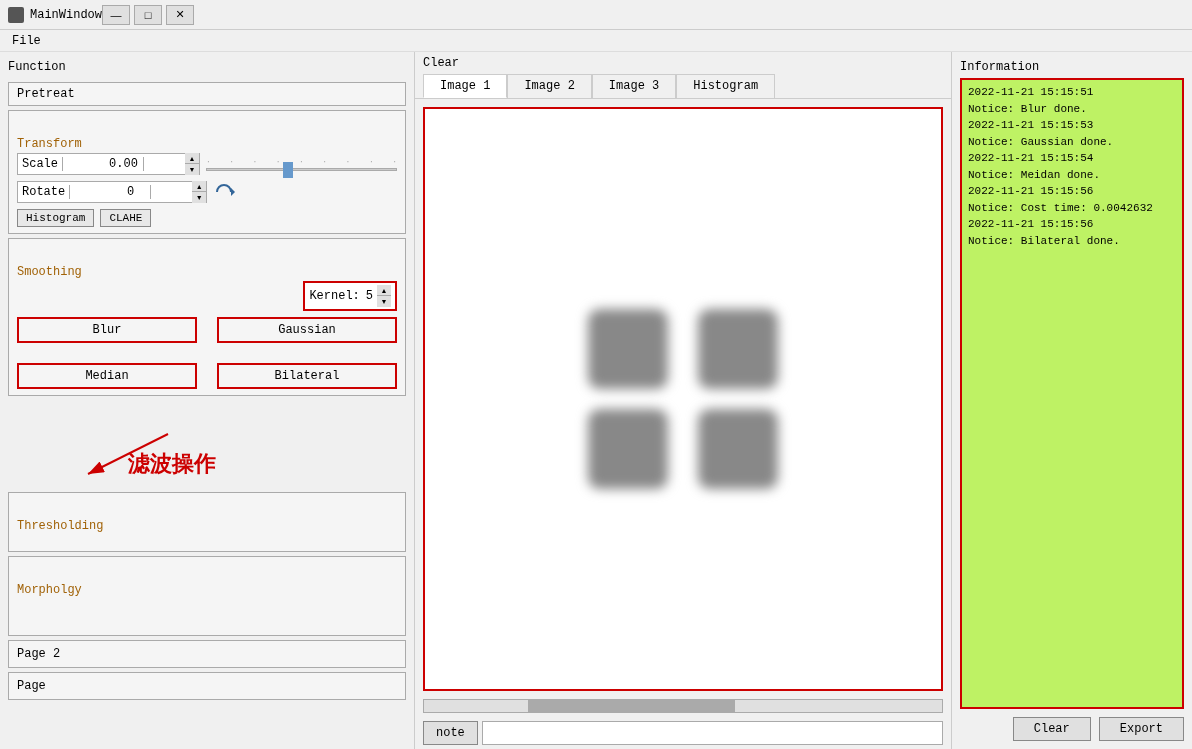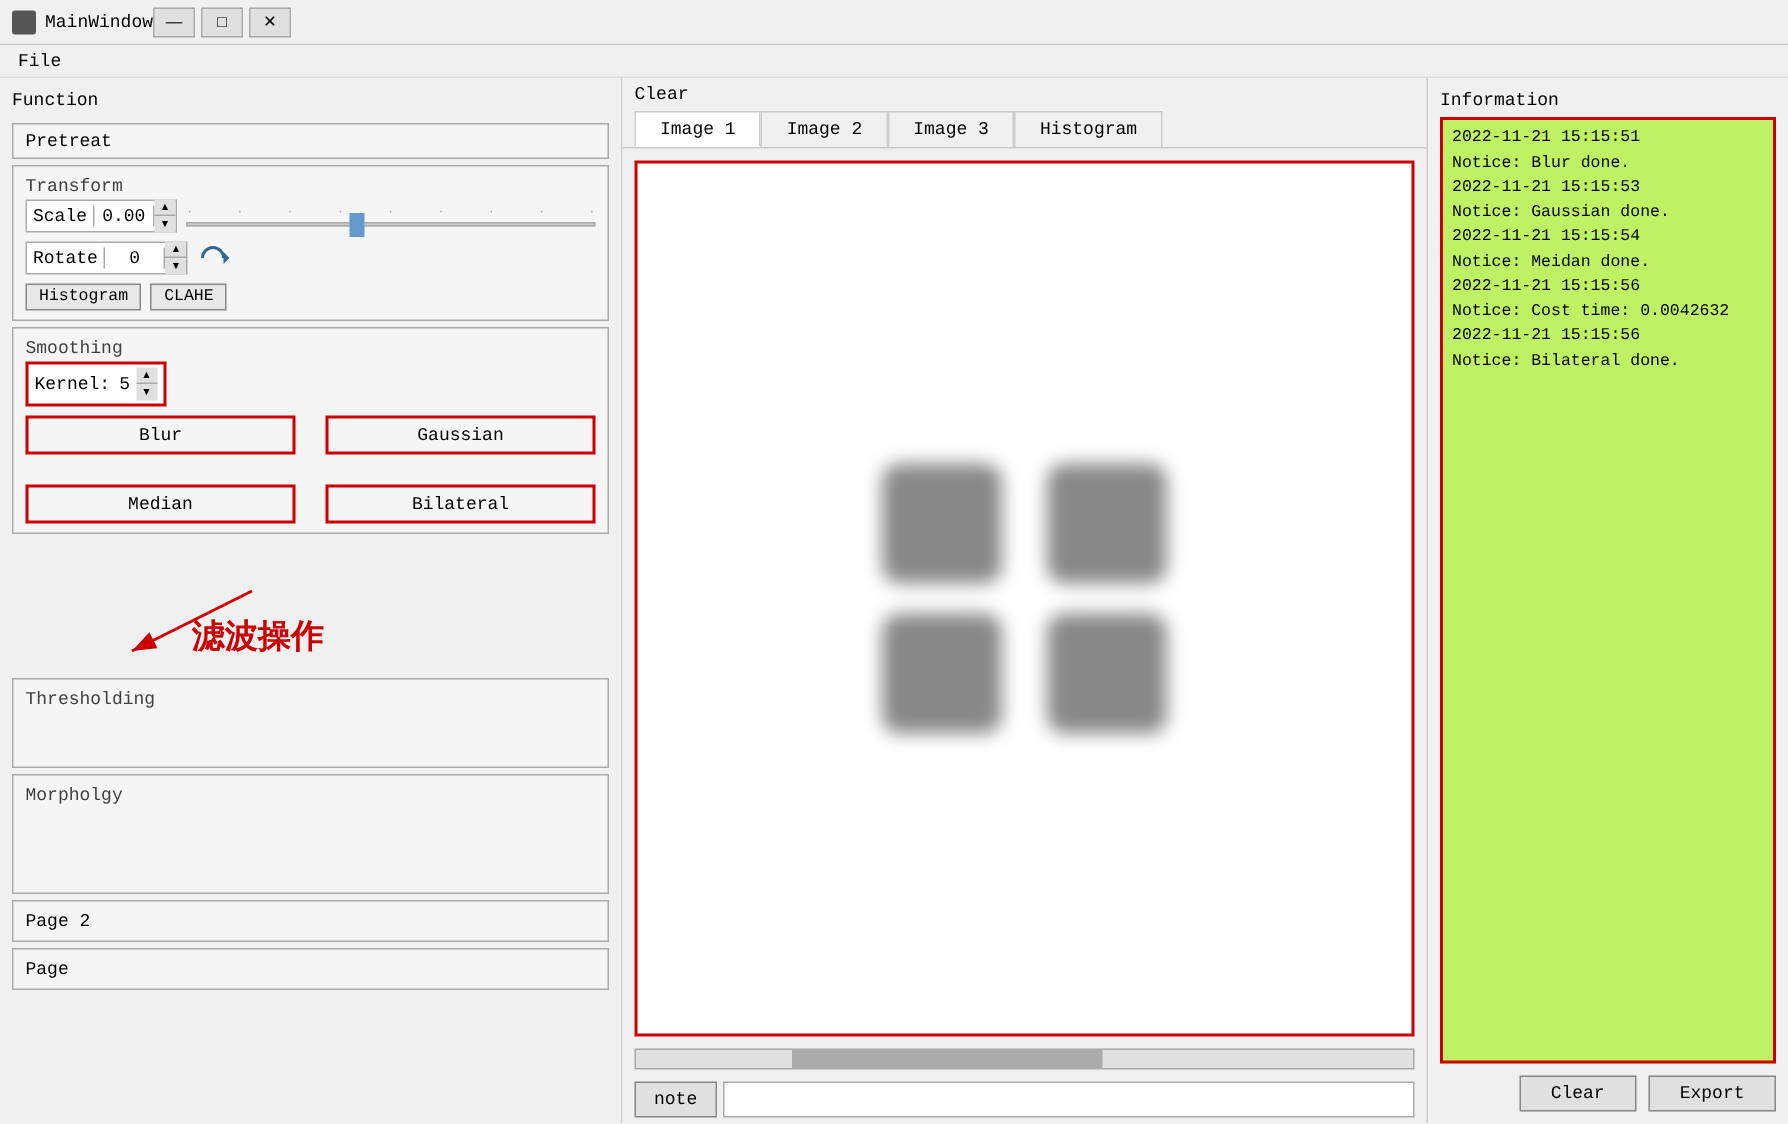--- a/index.html
+++ b/index.html
@@ -75,22 +75,23 @@
       background: #f0f0f0;
       border-right: 1px solid #ccc;
       display: flex;
       flex-direction: column;
       padding: 8px;
       gap: 4px;
       overflow-y: auto;
     }
     .section-label {
       font-size: 12px;
-      color: #404040;
+      color: #a16207;
       margin-bottom: 2px;
+      margin-top: 20px;
     }
     .pretreat-box {
       border: 1px solid #aaa;
       padding: 4px 8px;
       background: #f5f5f5;
       font-size: 12px;
     }
     
     .transform-section {
       border: 1px solid #aaa;
@@ -102,20 +103,21 @@
       align-items: center;
       gap: 6px;
       margin-bottom: 6px;
     }
     .spin-box {
       display: flex;
       align-items: center;
       border: 1px solid #aaa;
       background: white;
       height: 22px;
+      gap: 41px;
     }
     .spin-val {
       padding: 0 4px;
       min-width: 40px;
       text-align: center;
       font-size: 12px;
       border-right: 1px solid #aaa;
     }
     .spin-arrows {
       display: flex;
@@ -182,20 +184,21 @@
     .smoothing-section {
       border: 1px solid #aaa;
       padding: 6px 8px;
       background: #f5f5f5;
     }
     .kernel-row {
       display: flex;
       align-items: center;
       gap: 4px;
       margin-bottom: 6px;
+      justify-content: flex-end;
     }
     .kernel-box {
       border: 2px solid #cc0000;
       padding: 2px 4px;
       display: flex;
       align-items: center;
       gap: 2px;
       background: white;
     }
     .smoothing-buttons {

